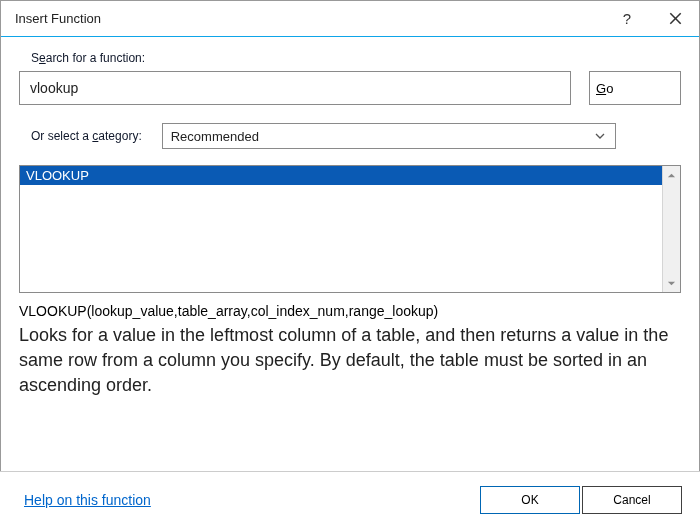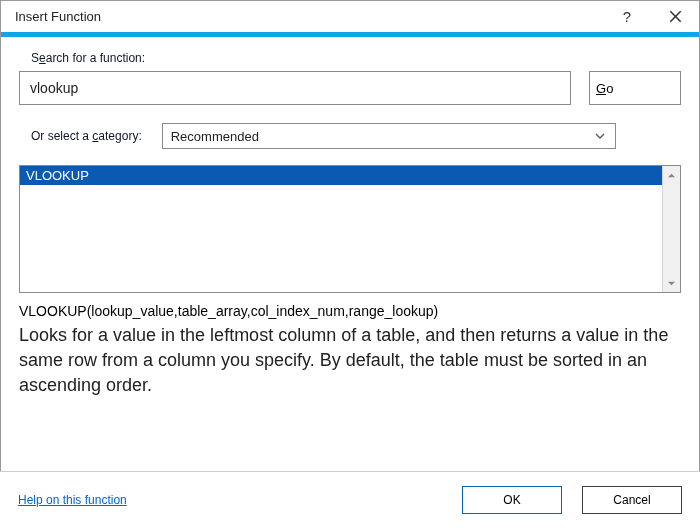--- a/index.html
+++ b/index.html
@@ -14,21 +14,21 @@
     overflow: hidden;
     border: 1px solid #999;
   }
   .titlebar {
     background: #fff;
     height: 36px;
     display: flex;
     align-items: center;
     justify-content: space-between;
     padding-left: 14px;
-    border-bottom: 5px solid #0ea5e9;
+    border-bottom: 1px solid #0ea5e9;
   }
   .titlebar .title {
     font-size: 13px;
     color: #222;
   }
   .titlebar .controls {
     display: flex;
     height: 100%;
   }
   .tb-btn {
@@ -155,25 +155,26 @@
     border-top: 1px solid #ccc;
     padding: 14px 18px;
     display: flex;
     align-items: center;
     justify-content: space-between;
     background:#fff;
   }
   .help-link {
     color: #0066cc;
     text-decoration: underline;
-    font-size: 12px;
+    font-size: 14px;
+    margin-left: 6px;
   }
   .footer-btns {
     display: flex;
-    gap: 20px;
+    gap: 2px;
     padding-left: 32px;
   }
   .footer-btn {
     width: 100px;
     height: 28px;
     border: 1px solid #404040;
     background: #fff;
     font-size: 12px;
     display:flex; align-items:center; justify-content:center;
     cursor:pointer;

